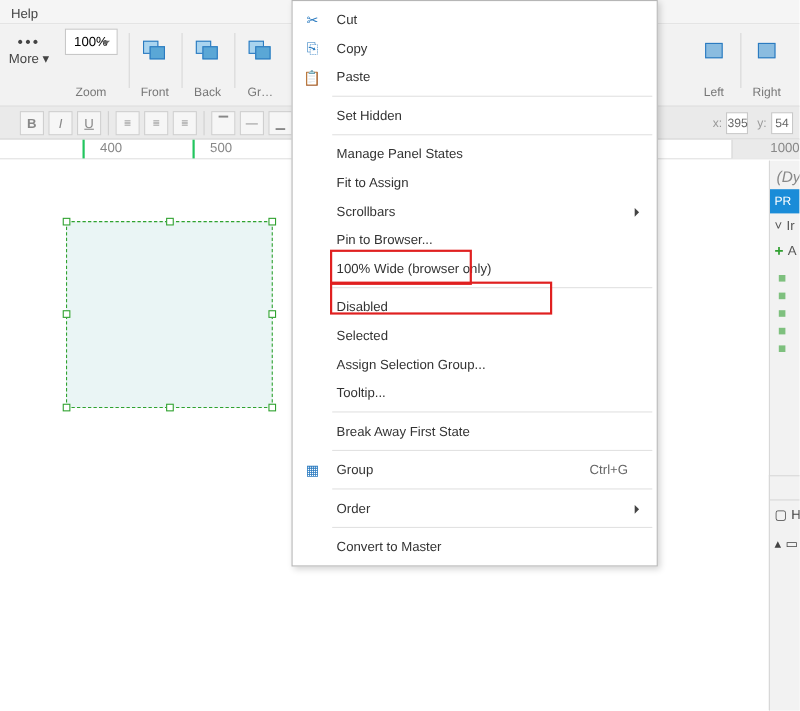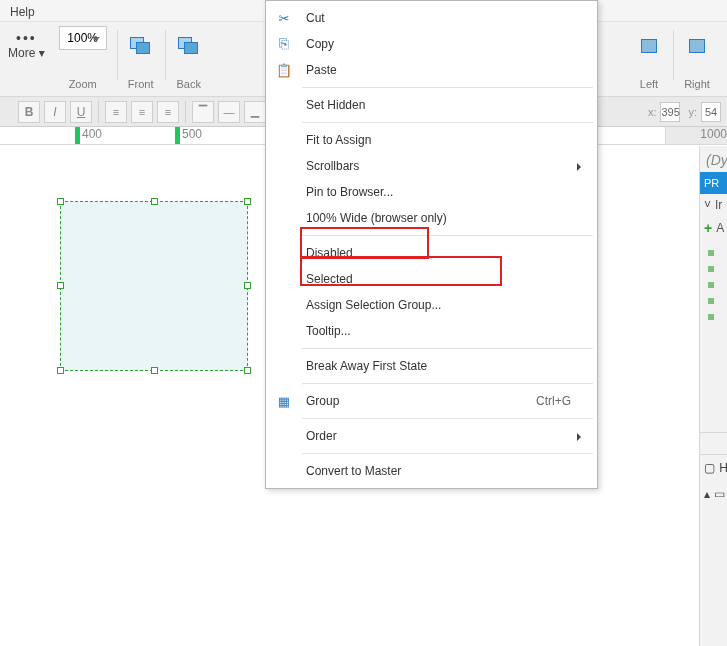--- a/index.html
+++ b/index.html
@@ -24,21 +24,21 @@
 
   
   .style-bar { height: 30px; background: #eaeaea; border-bottom: 1px solid #cfcfcf; display: flex; align-items: center; padding: 0 6px; gap: 4px; }
   .style-btn { width: 22px; height: 22px; border: 1px solid #cfcfcf; background: #f6f6f6; display: flex; align-items: center; justify-content: center; color: #888; font-size: 11px; }
   .style-sep { width: 1px; height: 22px; background: #cfcfcf; margin: 0 2px; }
   .xy-label { color: #999; font-size: 11px; margin-left: auto; }
   .xy-box { width: 20px; height: 20px; background: #fff; border: 1px solid #c8c8c8; text-align: center; line-height: 18px; font-size: 11px; color: #666; }
 
   
   .ruler { height: 18px; background: #fff; border-bottom: 1px solid #d8d8d8; position: relative; font-size: 9px; color: #888; }
-  .rtick { position: absolute; top: 0; bottom: 0; border-left: 5px solid #22c55e; padding-left: 2px; }
+  .rtick { position: absolute; top: 0; bottom: 0; border-left: 2px solid #22c55e; padding-left: 14px; }
   .ruler-right-cap { position: absolute; right: 0; top: 0; bottom: 0; width: 62px; border-left: 1px solid #d8d8d8; background: #eaeaea; text-align: right; padding-left: 4px; color: #888; }
 
   
   .canvas { position: relative; background: #fff; height: 500px; }
   .sel-rect { position: absolute; left: 60px; top: 56px; width: 188px; height: 170px; background: #eaf5f5; border: 1px dashed #2fa22f; }
   .handle { position: absolute; width: 7px; height: 7px; background: #fff; border: 1px solid #2fa22f; }
 
   
   .ctx { position: absolute; left: 265px; top: 0; width: 333px; background: #fff; border: 1px solid #b6b6b6; box-shadow: 2px 2px 6px rgba(0,0,0,.18); padding: 4px 0; }
   .ctx-item { height: 26px; display: flex; align-items: center; padding: 0 26px 0 40px; color: #333; position: relative; }
@@ -103,20 +103,31 @@
         <div class="ribbon-ico">
           <div class="ic-stack">
             <span></span>
             <span></span>
           </div>
         </div>
       </div>
     <span class="ribbon-label">Back</span>
   </div>
 
+  <div class="ribbon-group">
+    <div class="ribbon-ico-row">
+        <div class="ribbon-ico">
+          <div class="ic-stack">
+            <span></span>
+            <span></span>
+          </div>
+        </div>
+      </div>
+    <span class="ribbon-label">Gr…</span>
+  </div>
 
   <div style="margin-left:auto"></div>
 
   <div class="ribbon-group">
     <div class="ribbon-ico-row">
         <div class="ribbon-ico">
           <div class="ic-sq"></div>
         </div>
       </div>
     <span class="ribbon-label">Left</span>
@@ -188,20 +199,23 @@
   <div class="ctx-item">
     <span class="ctx-ico">📋</span>
     <span>Paste</span>
   </div>
   <div class="ctx-sep"></div>
   <div class="ctx-item">
     <span>Set Hidden</span>
   </div>
   <div class="ctx-sep"></div>
   <div class="ctx-item">
+    <span>Manage Panel States</span>
+  </div>
+  <div class="ctx-item">
     <span>Fit to Assign</span>
   </div>
   <div class="ctx-item ctx-sub">
     <span>Scrollbars</span>
   </div>
   <div class="ctx-item">
     <span>Pin to Browser...</span>
   </div>
   <div class="ctx-item">
     <span>100% Wide (browser only)</span>

